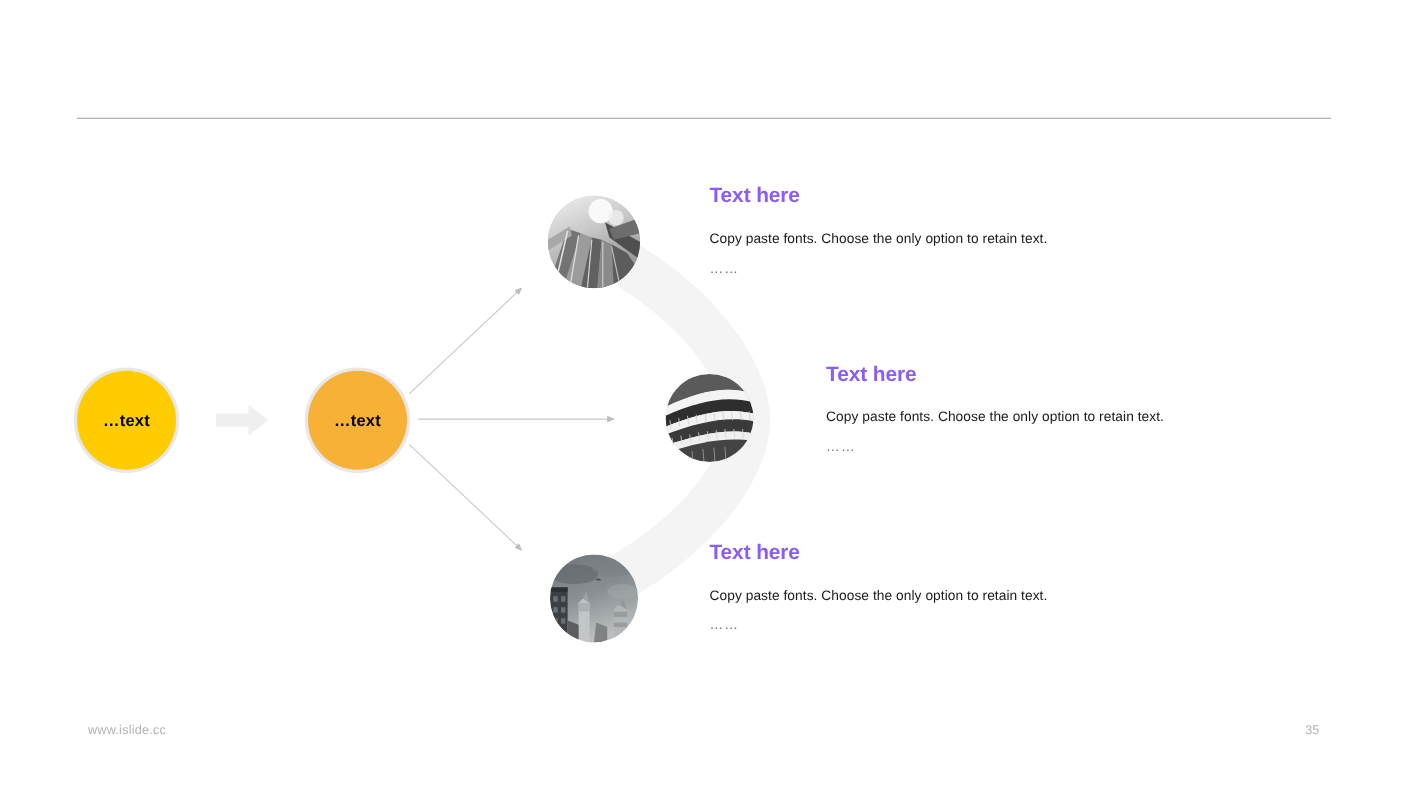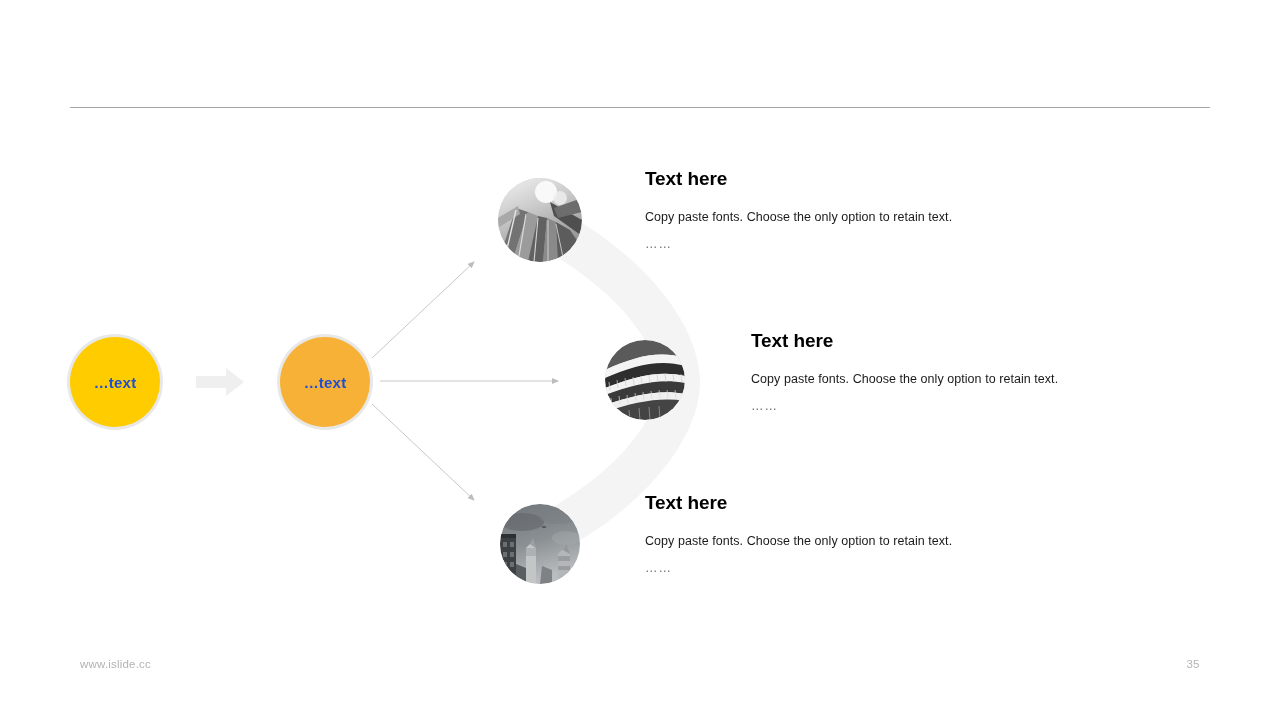--- a/index.html
+++ b/index.html
@@ -57,21 +57,21 @@
   
   .node-circle {
     position: absolute;
     border-radius: 50%;
     display: flex;
     align-items: center;
     justify-content: center;
     box-shadow: 0 0 0 3px #e8e8e8;
   }
   .node-circle .node-label {
-    color: #1d4ed8;
+    color: #000000;
     font-weight: bold;
     font-size: 15px;
     letter-spacing: 0.2px;
     line-height: 1;
   }
   #node-primary {
     left: 70px;
     top: 337px;
     width: 90px;
     height: 90px;
@@ -126,21 +126,21 @@
   }
 
   
   .text-block {
     position: absolute;
     width: 310px;
   }
   .text-block .tb-title {
     font-size: 19px;
     font-weight: bold;
-    color: #000000;
+    color: #8b5cf6;
     line-height: 1.2;
     margin: 0 0 14px 0;
     letter-spacing: -0.1px;
   }
   .text-block .tb-body {
     font-size: 12.5px;
     color: #1a1a1a;
     line-height: 1.95;
     margin: 0;
     letter-spacing: 0.05px;

